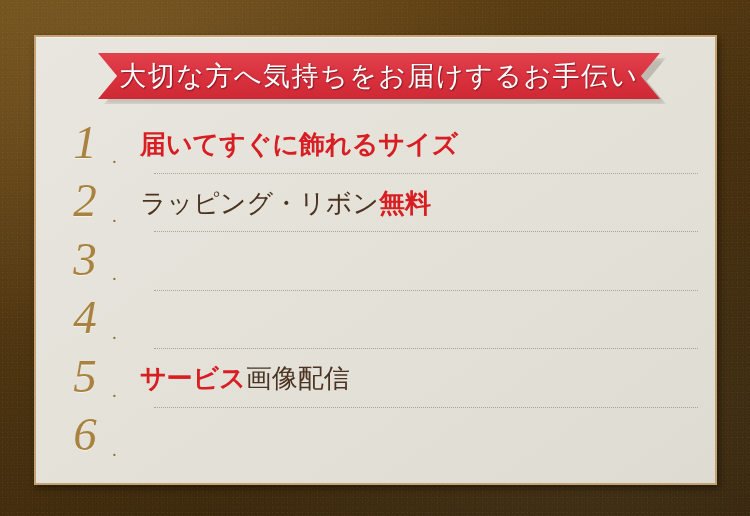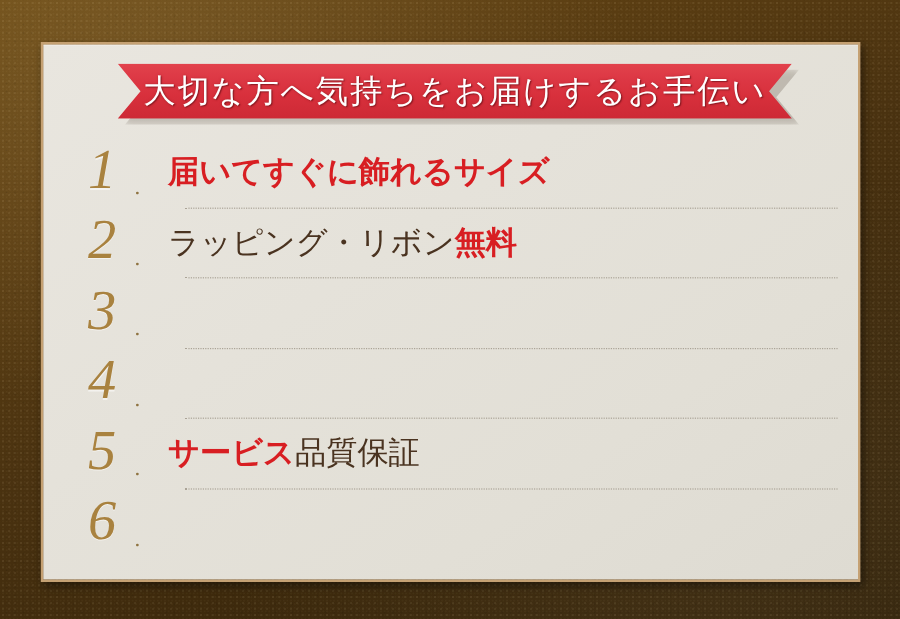--- a/index.html
+++ b/index.html
@@ -204,21 +204,21 @@
           <div class="row-sep"></div>
         </div>
         <div class="row">
           <span class="num">4</span>
           <span class="num-dot">.</span>
           <div class="row-sep"></div>
         </div>
         <div class="row">
           <span class="num">5</span>
           <span class="num-dot">.</span>
-          <span class="row-text"><span class="seg-red">サービス</span><span class="seg-dark">品質保証</span></span>
+          <span class="row-text"><span class="seg-red">サービス</span><span class="seg-dark">画像配信</span></span>
           <div class="row-sep"></div>
         </div>
         <div class="row">
           <span class="num">6</span>
           <span class="num-dot">.</span>
         </div>
       </div>
 
   </div>
 </div>

